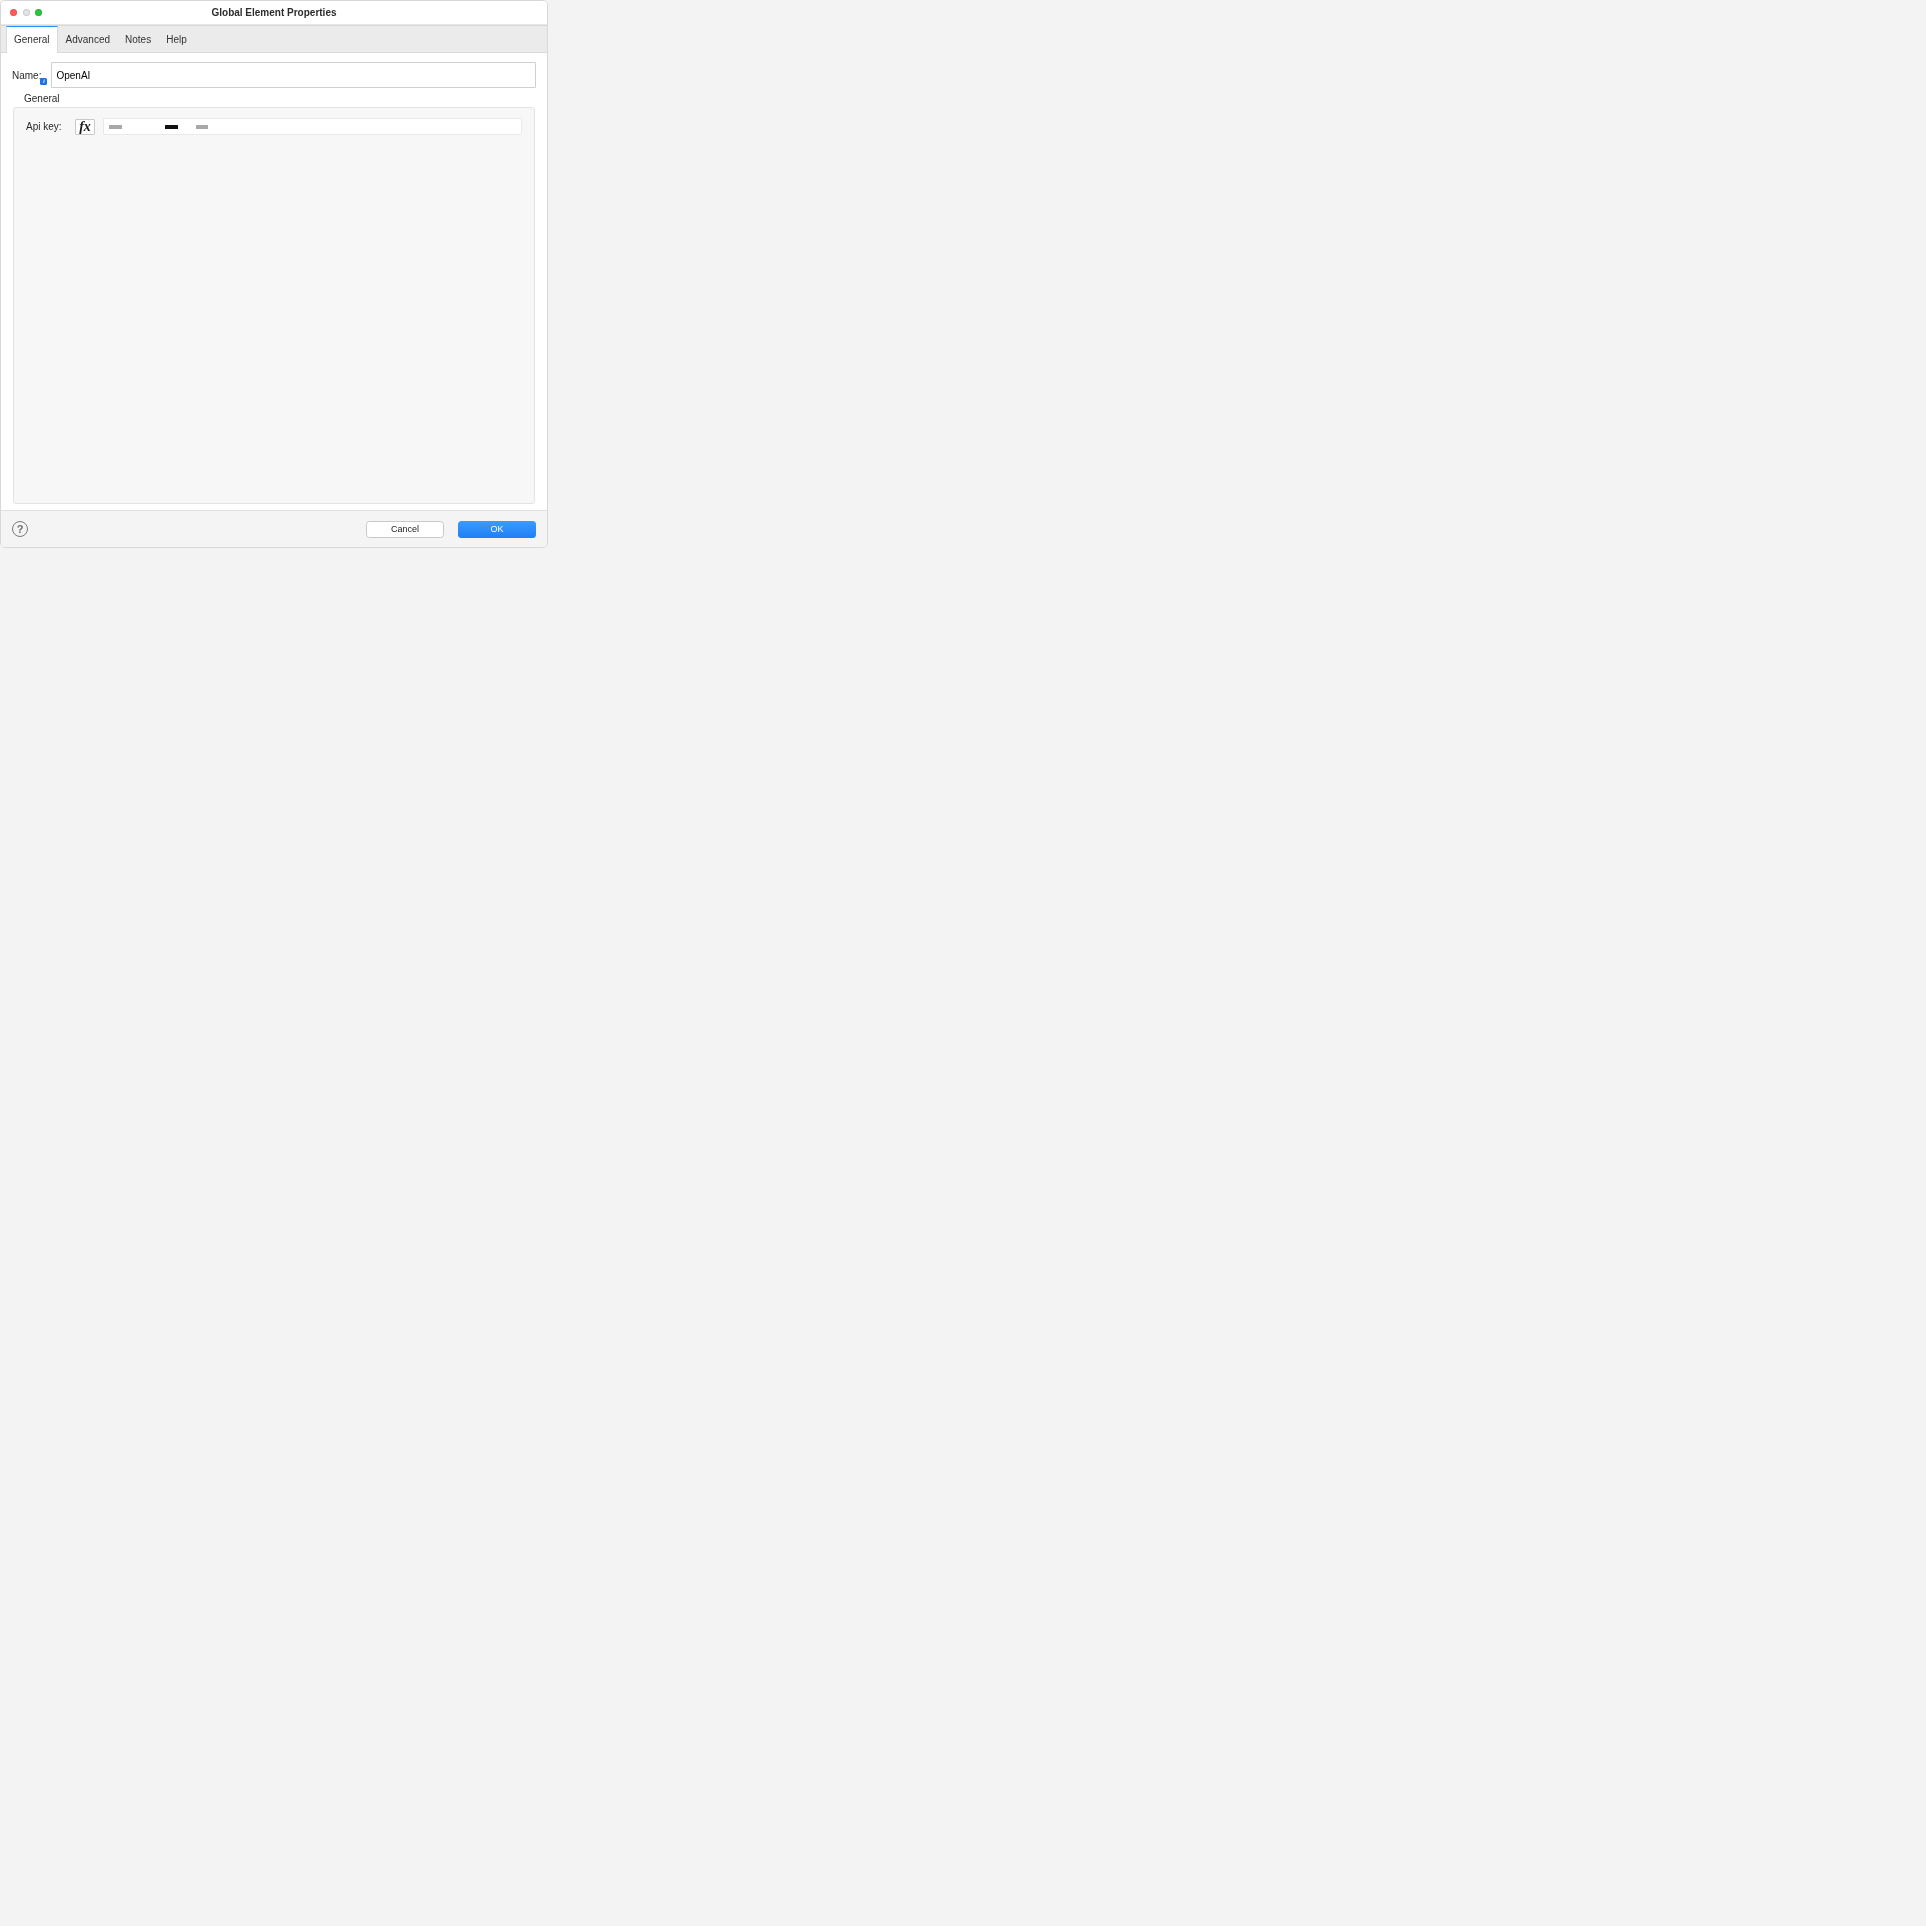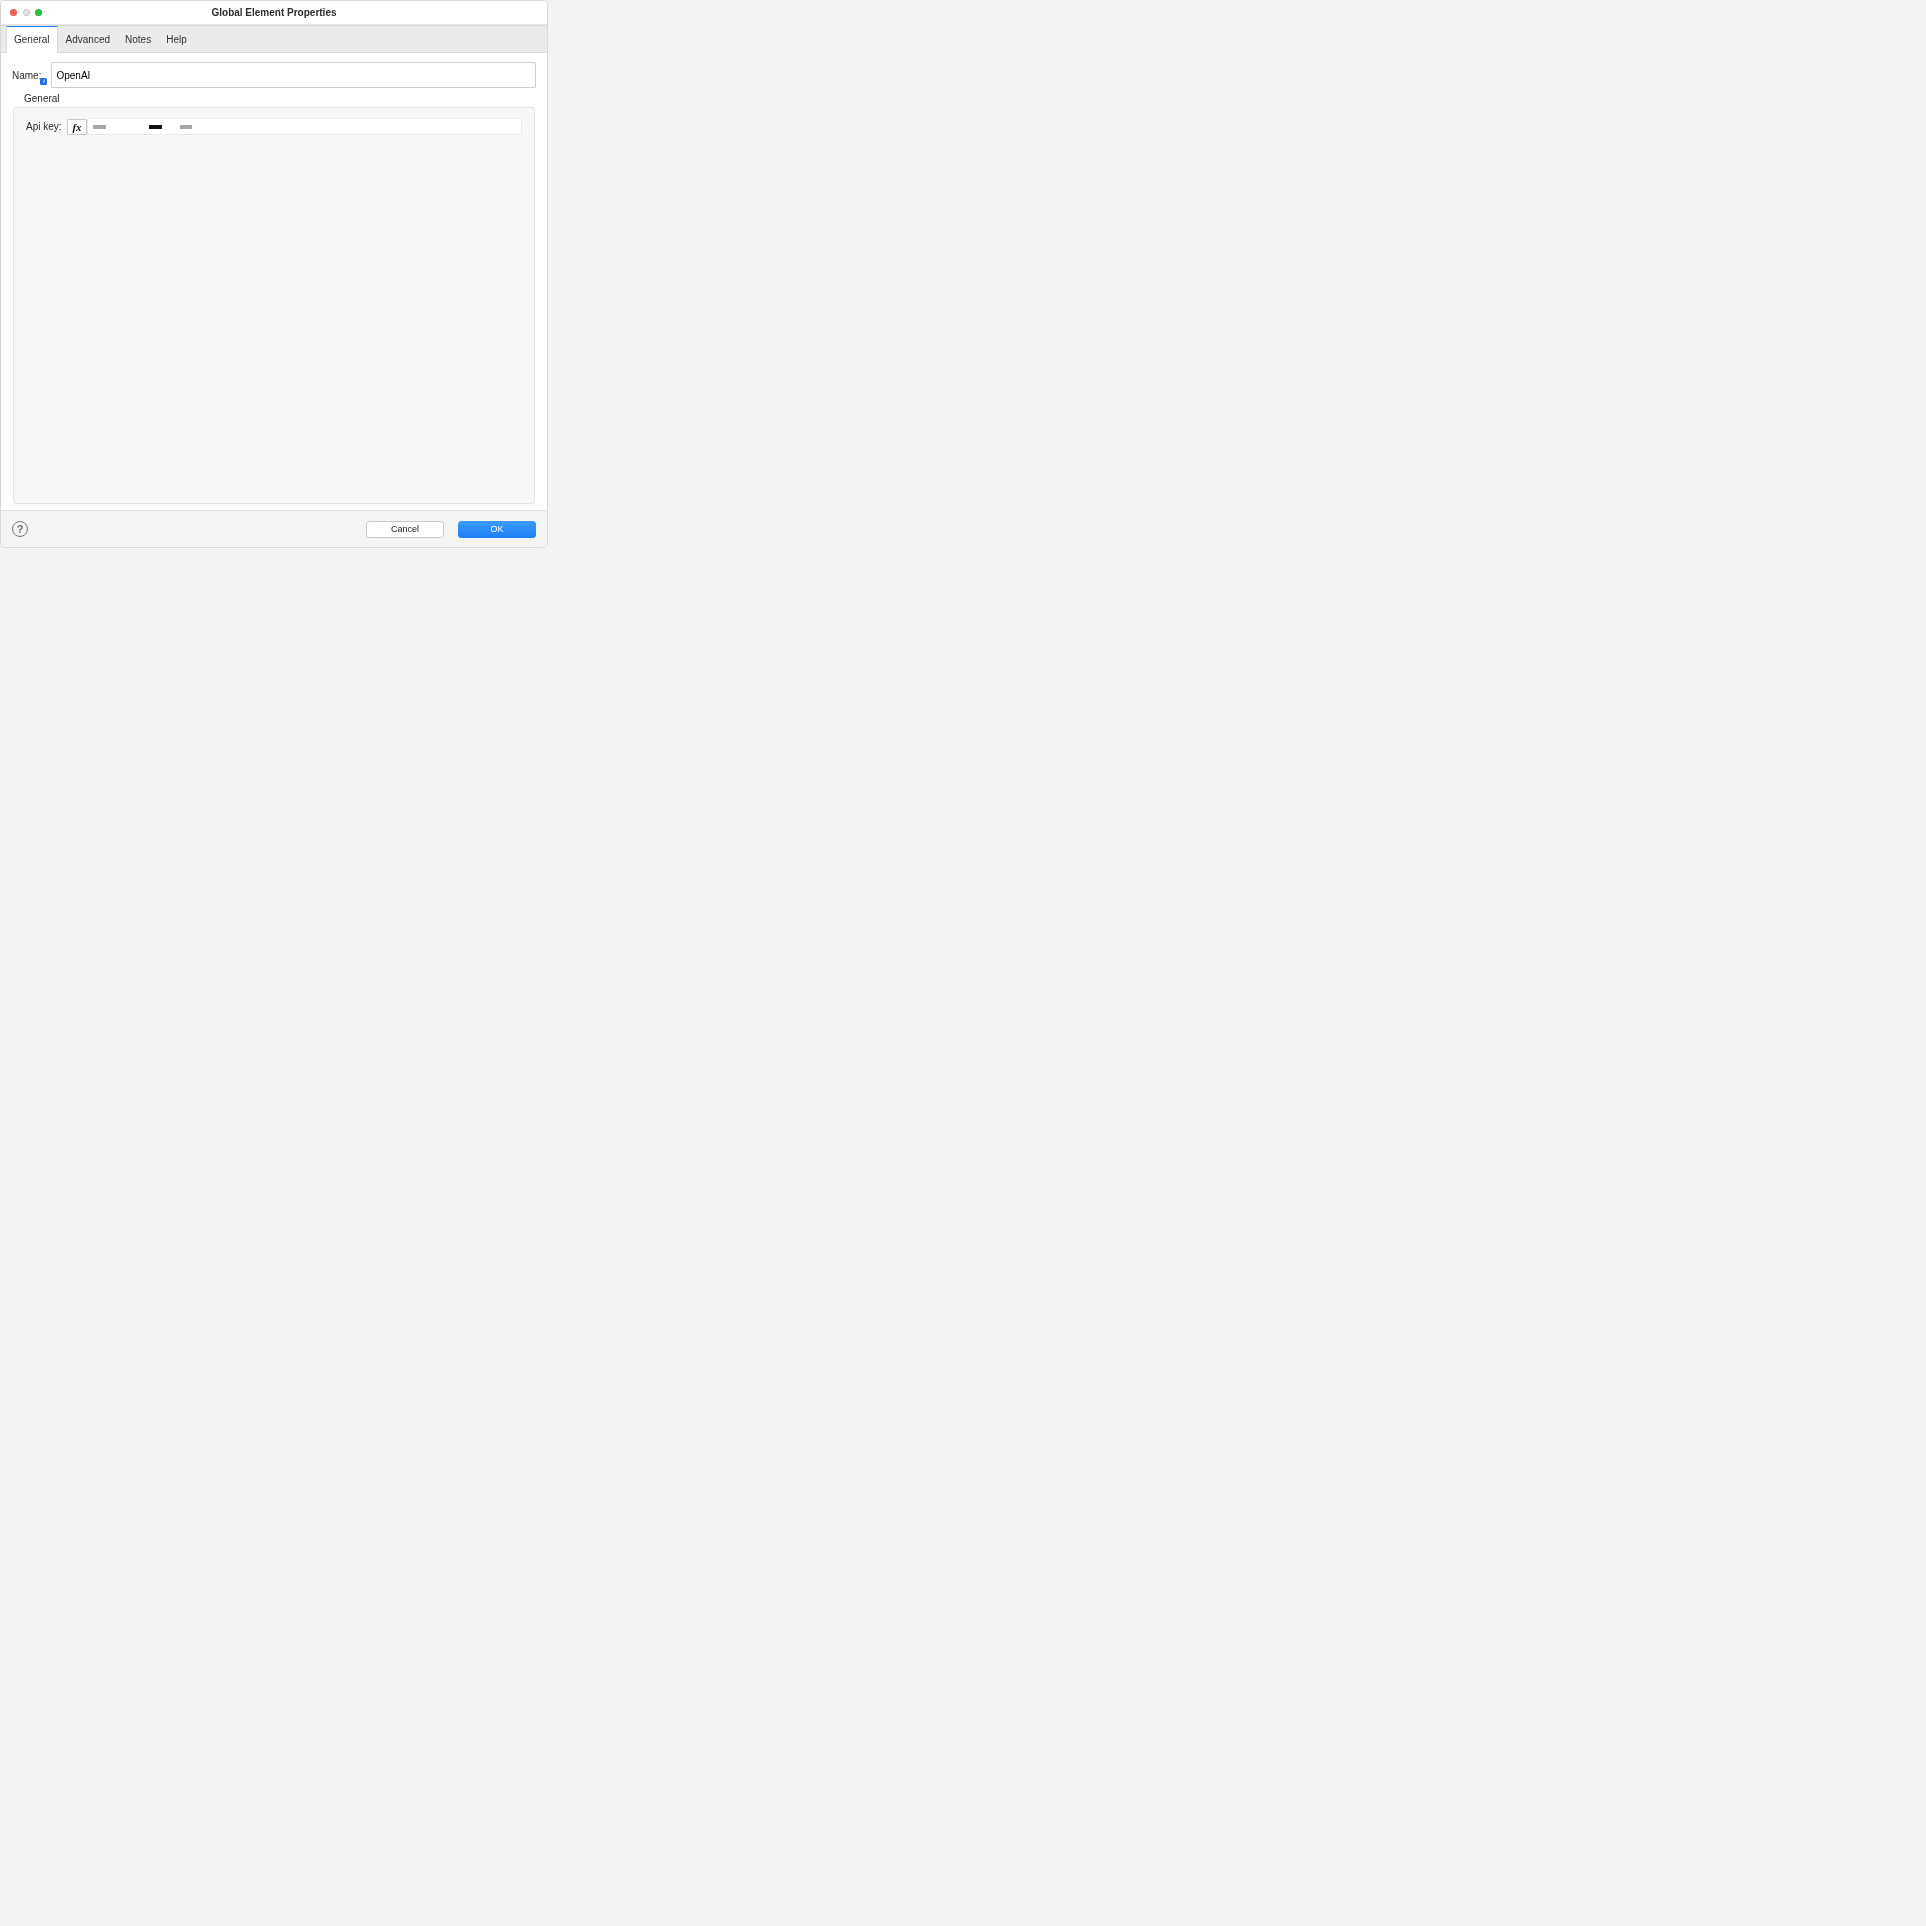--- a/index.html
+++ b/index.html
@@ -152,38 +152,39 @@
       flex: 1;
       margin: 0 6px;
       border: 0.5px solid #e3e3e3;
       border-radius: 3px;
       background: #f7f7f7;
       padding: 10px 12px;
     }
     .api-row {
       display: flex;
       align-items: center;
+      gap: 8px;
     }
     .api-label {
       font-size: 10px;
       color: #2a2a2a;
       min-width: 41px;
     }
     .fx-button {
       width: 20px;
       height: 16px;
       border: 0.5px solid #c9c9c9;
       background: #fff;
       border-radius: 1px;
       display: flex;
       align-items: center;
       justify-content: center;
       font-family: Georgia, "Times New Roman", serif;
       font-style: italic;
-      font-size: 11px;
+      font-size: 14px;
       font-weight: 600;
       color: #1a1a1a;
       cursor: pointer;
     }
     .api-input {
       flex: 1;
       height: 17px;
       border: 0.5px solid #e9e9e9;
       background: #fff;
       border-radius: 1px;

